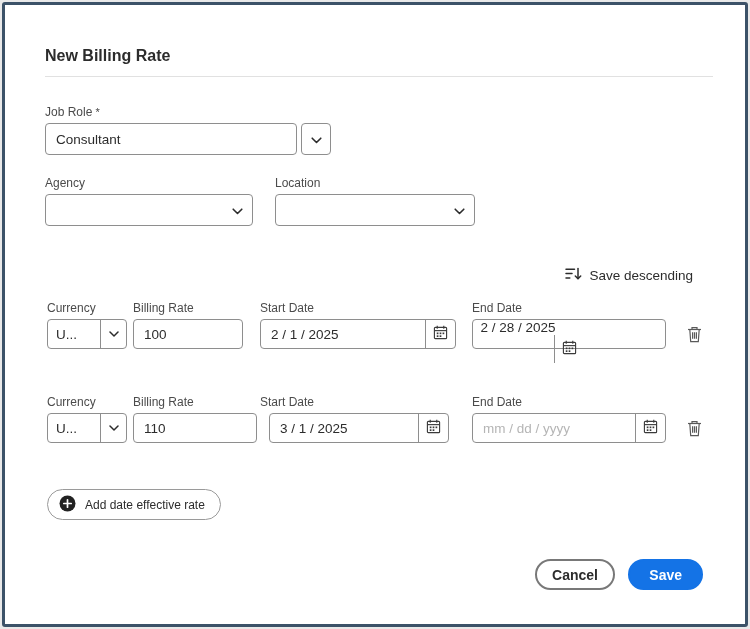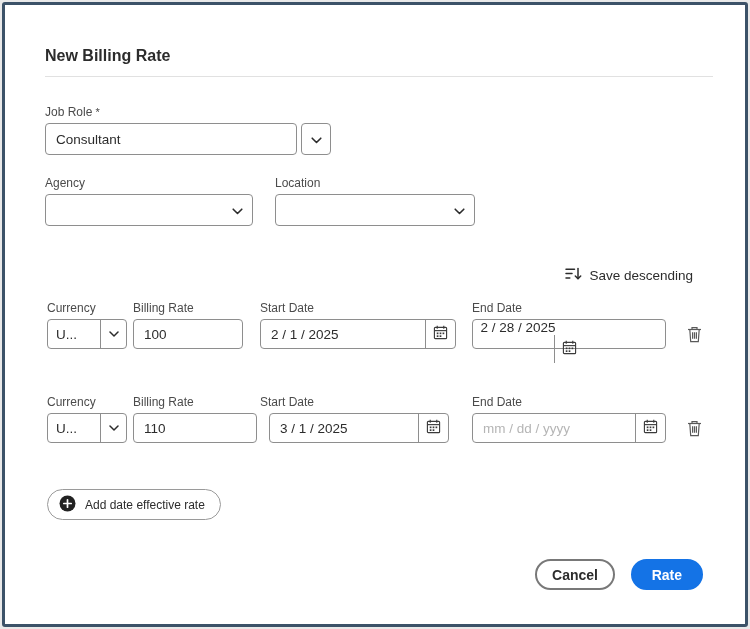--- a/index.html
+++ b/index.html
@@ -293,15 +293,15 @@
     <span>
       <svg width="17" height="17" viewBox="0 0 17 17">
           <circle cx="8.5" cy="8.5" r="8" fill="#222222"></circle>
           <path d="M8.5 4.8v7.4M4.8 8.5h7.4" stroke="#ffffff" stroke-width="1.7" stroke-linecap="round"></path>
         </svg>
     </span>
     <span>Add date effective rate</span>
   </button>
 
   <button class="pill cancel-btn">Cancel</button>
-  <button class="pill save-btn">Rate</button>
+  <button class="pill save-btn">Save</button>
 
 </div>
 
 </body></html>

